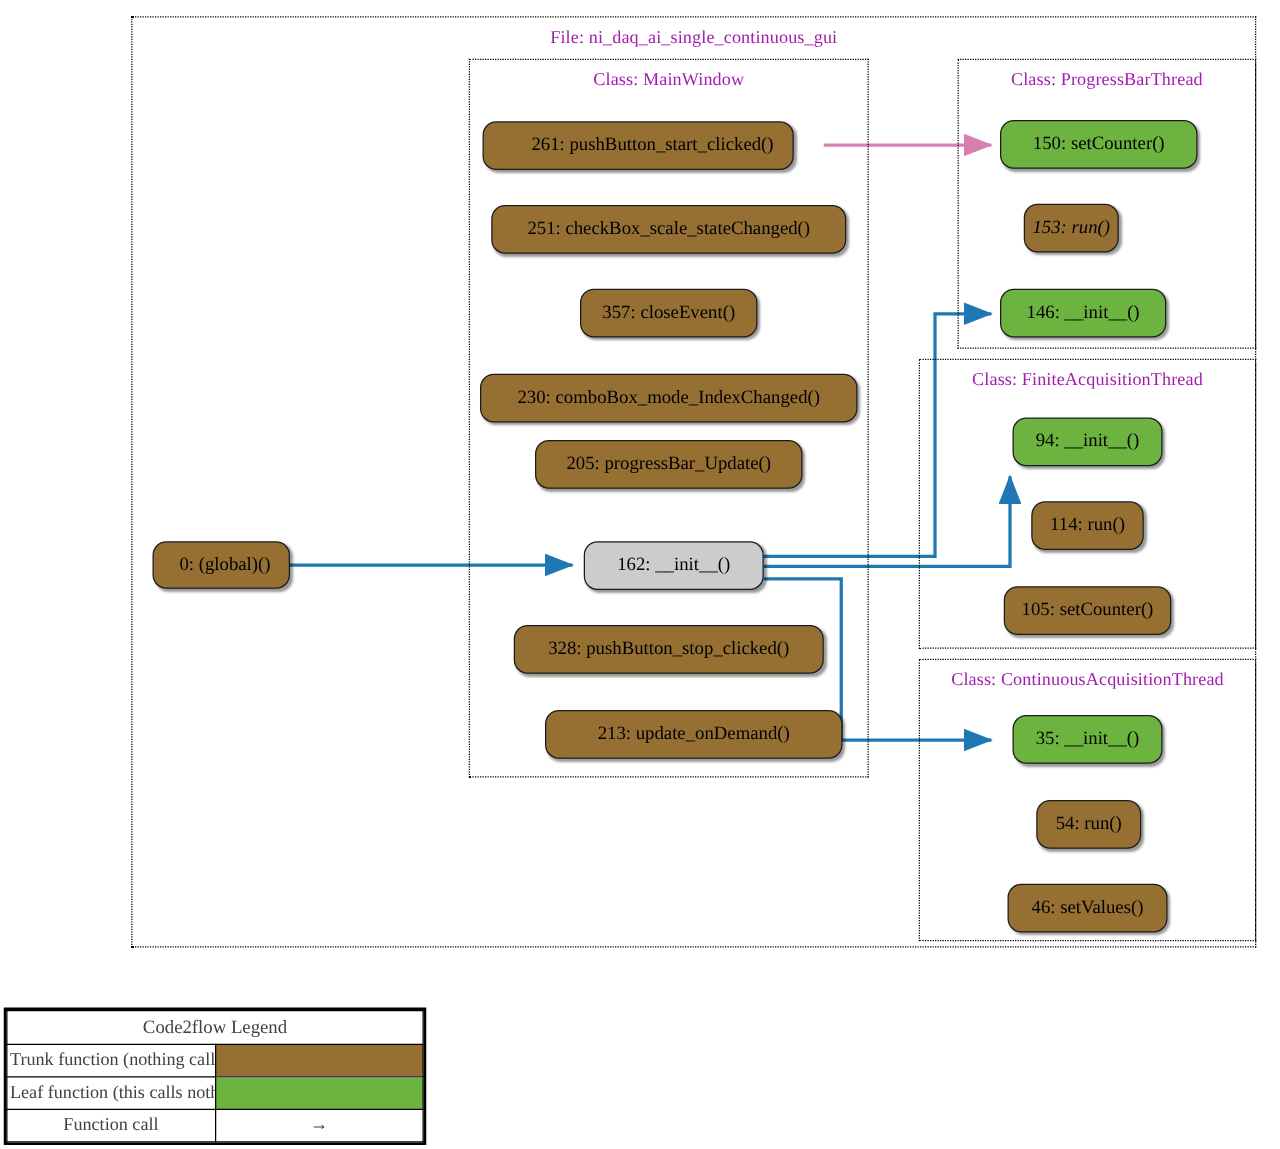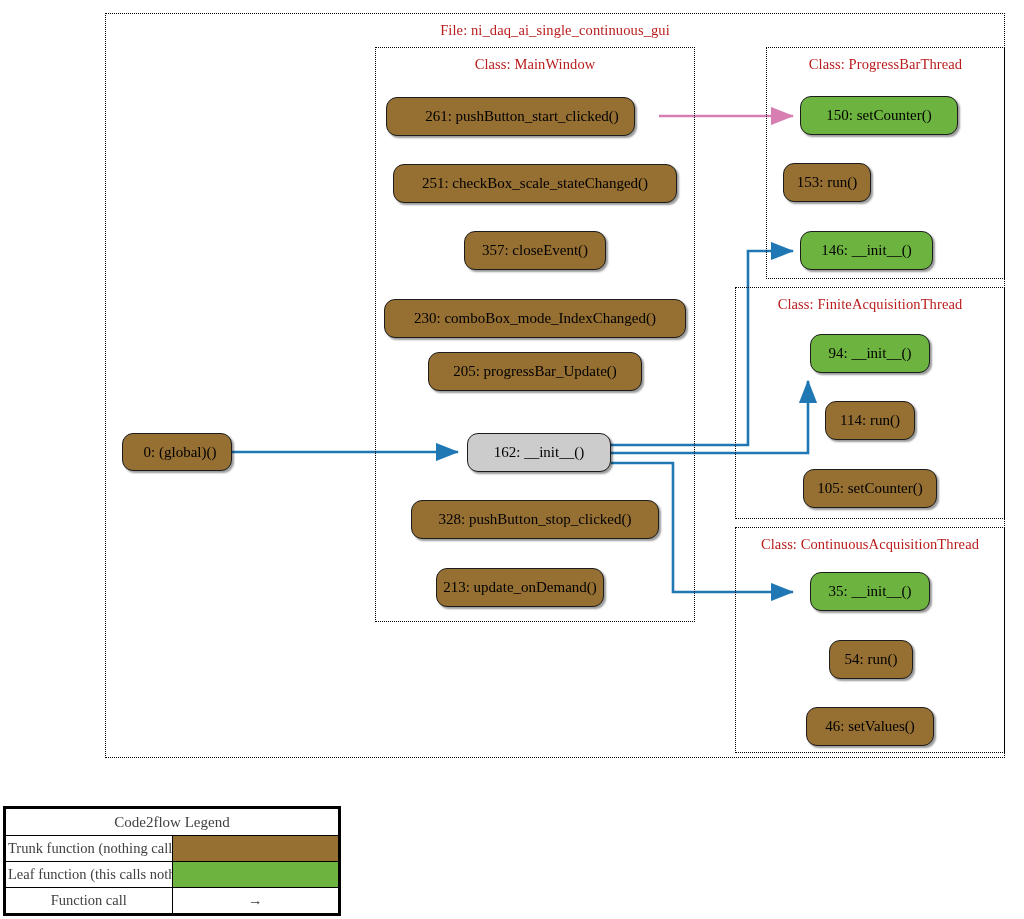--- a/index.html
+++ b/index.html
@@ -25,21 +25,21 @@
     border: 1px dotted #000000;
     box-sizing: border-box;
     background: transparent;
   }
   .cluster-label {
     position: absolute;
     left: 0;
     right: 0;
     text-align: center;
     font-size: 14.5px;
-    color: #b91c1c;
+    color: #a21caf;
     white-space: nowrap;
     letter-spacing: 0.1px;
   }
 
   
   .node {
     position: absolute;
     box-sizing: border-box;
     border: 1.4px solid #1c1c1c;
     border-radius: 11px;
@@ -153,25 +153,25 @@
   <div class="node trunk" style="left:464px; top:231px; width:142px; height:39px;">357: closeEvent()</div>
 
   <div class="node trunk" style="left:384px; top:299px; width:302px; height:39px;">230: comboBox_mode_IndexChanged()</div>
 
   <div class="node trunk" style="left:428px; top:352px; width:214px; height:39px;">205: progressBar_Update()</div>
 
   <div class="node regular" style="left:467px; top:433px; width:144px; height:39px;">162:  __init__()</div>
 
   <div class="node trunk" style="left:411px; top:500px; width:248px; height:39px;">328: pushButton_stop_clicked()</div>
 
-  <div class="node trunk" style="left:436px; top:568px; width:168px; height:39px;">213: update_onDemand()</div>
+  <div class="node trunk" style="left:436px; top:568px; width:238px; height:39px;">213: update_onDemand()</div>
 
   <div class="node leaf" style="left:800px; top:96px; width:158px; height:39px;">150: setCounter()</div>
 
-  <div class="node trunk" style="left:783px; top:163px; width:88px; height:39px;">153: run()</div>
+  <div class="node trunk" style="left:819px; top:163px; width:76px; height:39px;font-style:italic;">153: run()</div>
 
   <div class="node leaf" style="left:800px; top:231px; width:133px; height:39px;">146: __init__()</div>
 
   <div class="node leaf" style="left:810px; top:334px; width:120px; height:39px;">94: __init__()</div>
 
   <div class="node trunk" style="left:825px; top:401px; width:90px; height:39px;">114: run()</div>
 
   <div class="node trunk" style="left:803px; top:469px; width:134px; height:39px;">105: setCounter()</div>
 
   <div class="node leaf" style="left:810px; top:572px; width:120px; height:39px;">35: __init__()</div>

